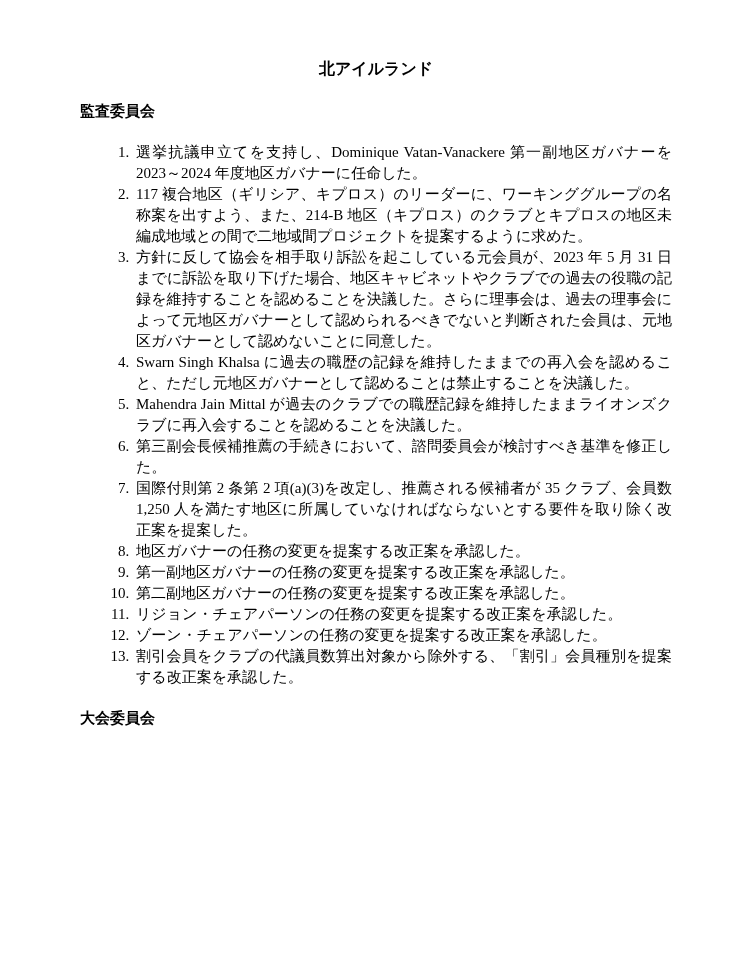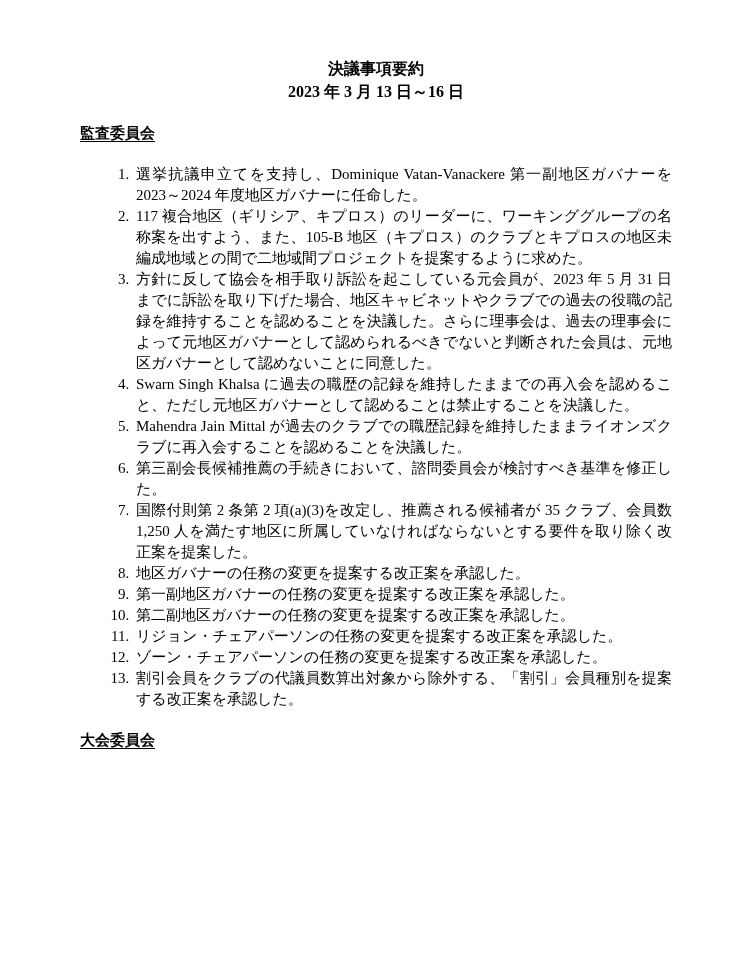--- a/index.html
+++ b/index.html
@@ -29,21 +29,20 @@
   }
   .title-line {
     white-space: nowrap;
   }
   .section {
     margin-top: 20px;
   }
   .heading {
     font-size: 15px;
     font-weight: bold;
-    text-decoration: underline;
     text-underline-offset: 3px;
     margin: 0;
     padding: 0;
     line-height: 21px;
   }
   ol.items {
     margin: 7px 0 0 0;
     padding: 0 0 0 53px;
     list-style: decimal;
   }
@@ -54,31 +53,30 @@
   }
   ol.items li::marker {
     font-size: 15px;
   }
 </style>
 </head>
 <body>
 
 <div class="page">
   <div class="title-block">
-    <div class="title-line">決議事項要約</div>
-    <div class="title-line">2023 年 3 月 13 日～16 日</div>
+    <div class="title-line">北アイルランド</div>
   </div>
   <div id="sections-root">
       <section class="section">
         <h2 class="heading">監査委員会</h2>
       </section>
       <section class="section">
         <ol class="items">
           <li>選挙抗議申立てを支持し、Dominique Vatan-Vanackere 第一副地区ガバナーを 2023～2024 年度地区ガバナーに任命した。</li>
-          <li>117 複合地区（ギリシア、キプロス）のリーダーに、ワーキンググループの名称案を出すよう、また、105-B 地区（キプロス）のクラブとキプロスの地区未編成地域との間で二地域間プロジェクトを提案するように求めた。</li>
+          <li>117 複合地区（ギリシア、キプロス）のリーダーに、ワーキンググループの名称案を出すよう、また、214-B 地区（キプロス）のクラブとキプロスの地区未編成地域との間で二地域間プロジェクトを提案するように求めた。</li>
           <li>方針に反して協会を相手取り訴訟を起こしている元会員が、2023 年 5 月 31 日までに訴訟を取り下げた場合、地区キャビネットやクラブでの過去の役職の記録を維持することを認めることを決議した。さらに理事会は、過去の理事会によって元地区ガバナーとして認められるべきでないと判断された会員は、元地区ガバナーとして認めないことに同意した。</li>
           <li>Swarn Singh Khalsa に過去の職歴の記録を維持したままでの再入会を認めること、ただし元地区ガバナーとして認めることは禁止することを決議した。</li>
           <li>Mahendra Jain Mittal が過去のクラブでの職歴記録を維持したままライオンズクラブに再入会することを認めることを決議した。</li>
           <li>第三副会長候補推薦の手続きにおいて、諮問委員会が検討すべき基準を修正した。</li>
           <li>国際付則第 2 条第 2 項(a)(3)を改定し、推薦される候補者が 35 クラブ、会員数 1,250 人を満たす地区に所属していなければならないとする要件を取り除く改正案を提案した。</li>
           <li>地区ガバナーの任務の変更を提案する改正案を承認した。</li>
           <li>第一副地区ガバナーの任務の変更を提案する改正案を承認した。</li>
           <li>第二副地区ガバナーの任務の変更を提案する改正案を承認した。</li>
           <li>リジョン・チェアパーソンの任務の変更を提案する改正案を承認した。</li>
           <li>ゾーン・チェアパーソンの任務の変更を提案する改正案を承認した。</li>

